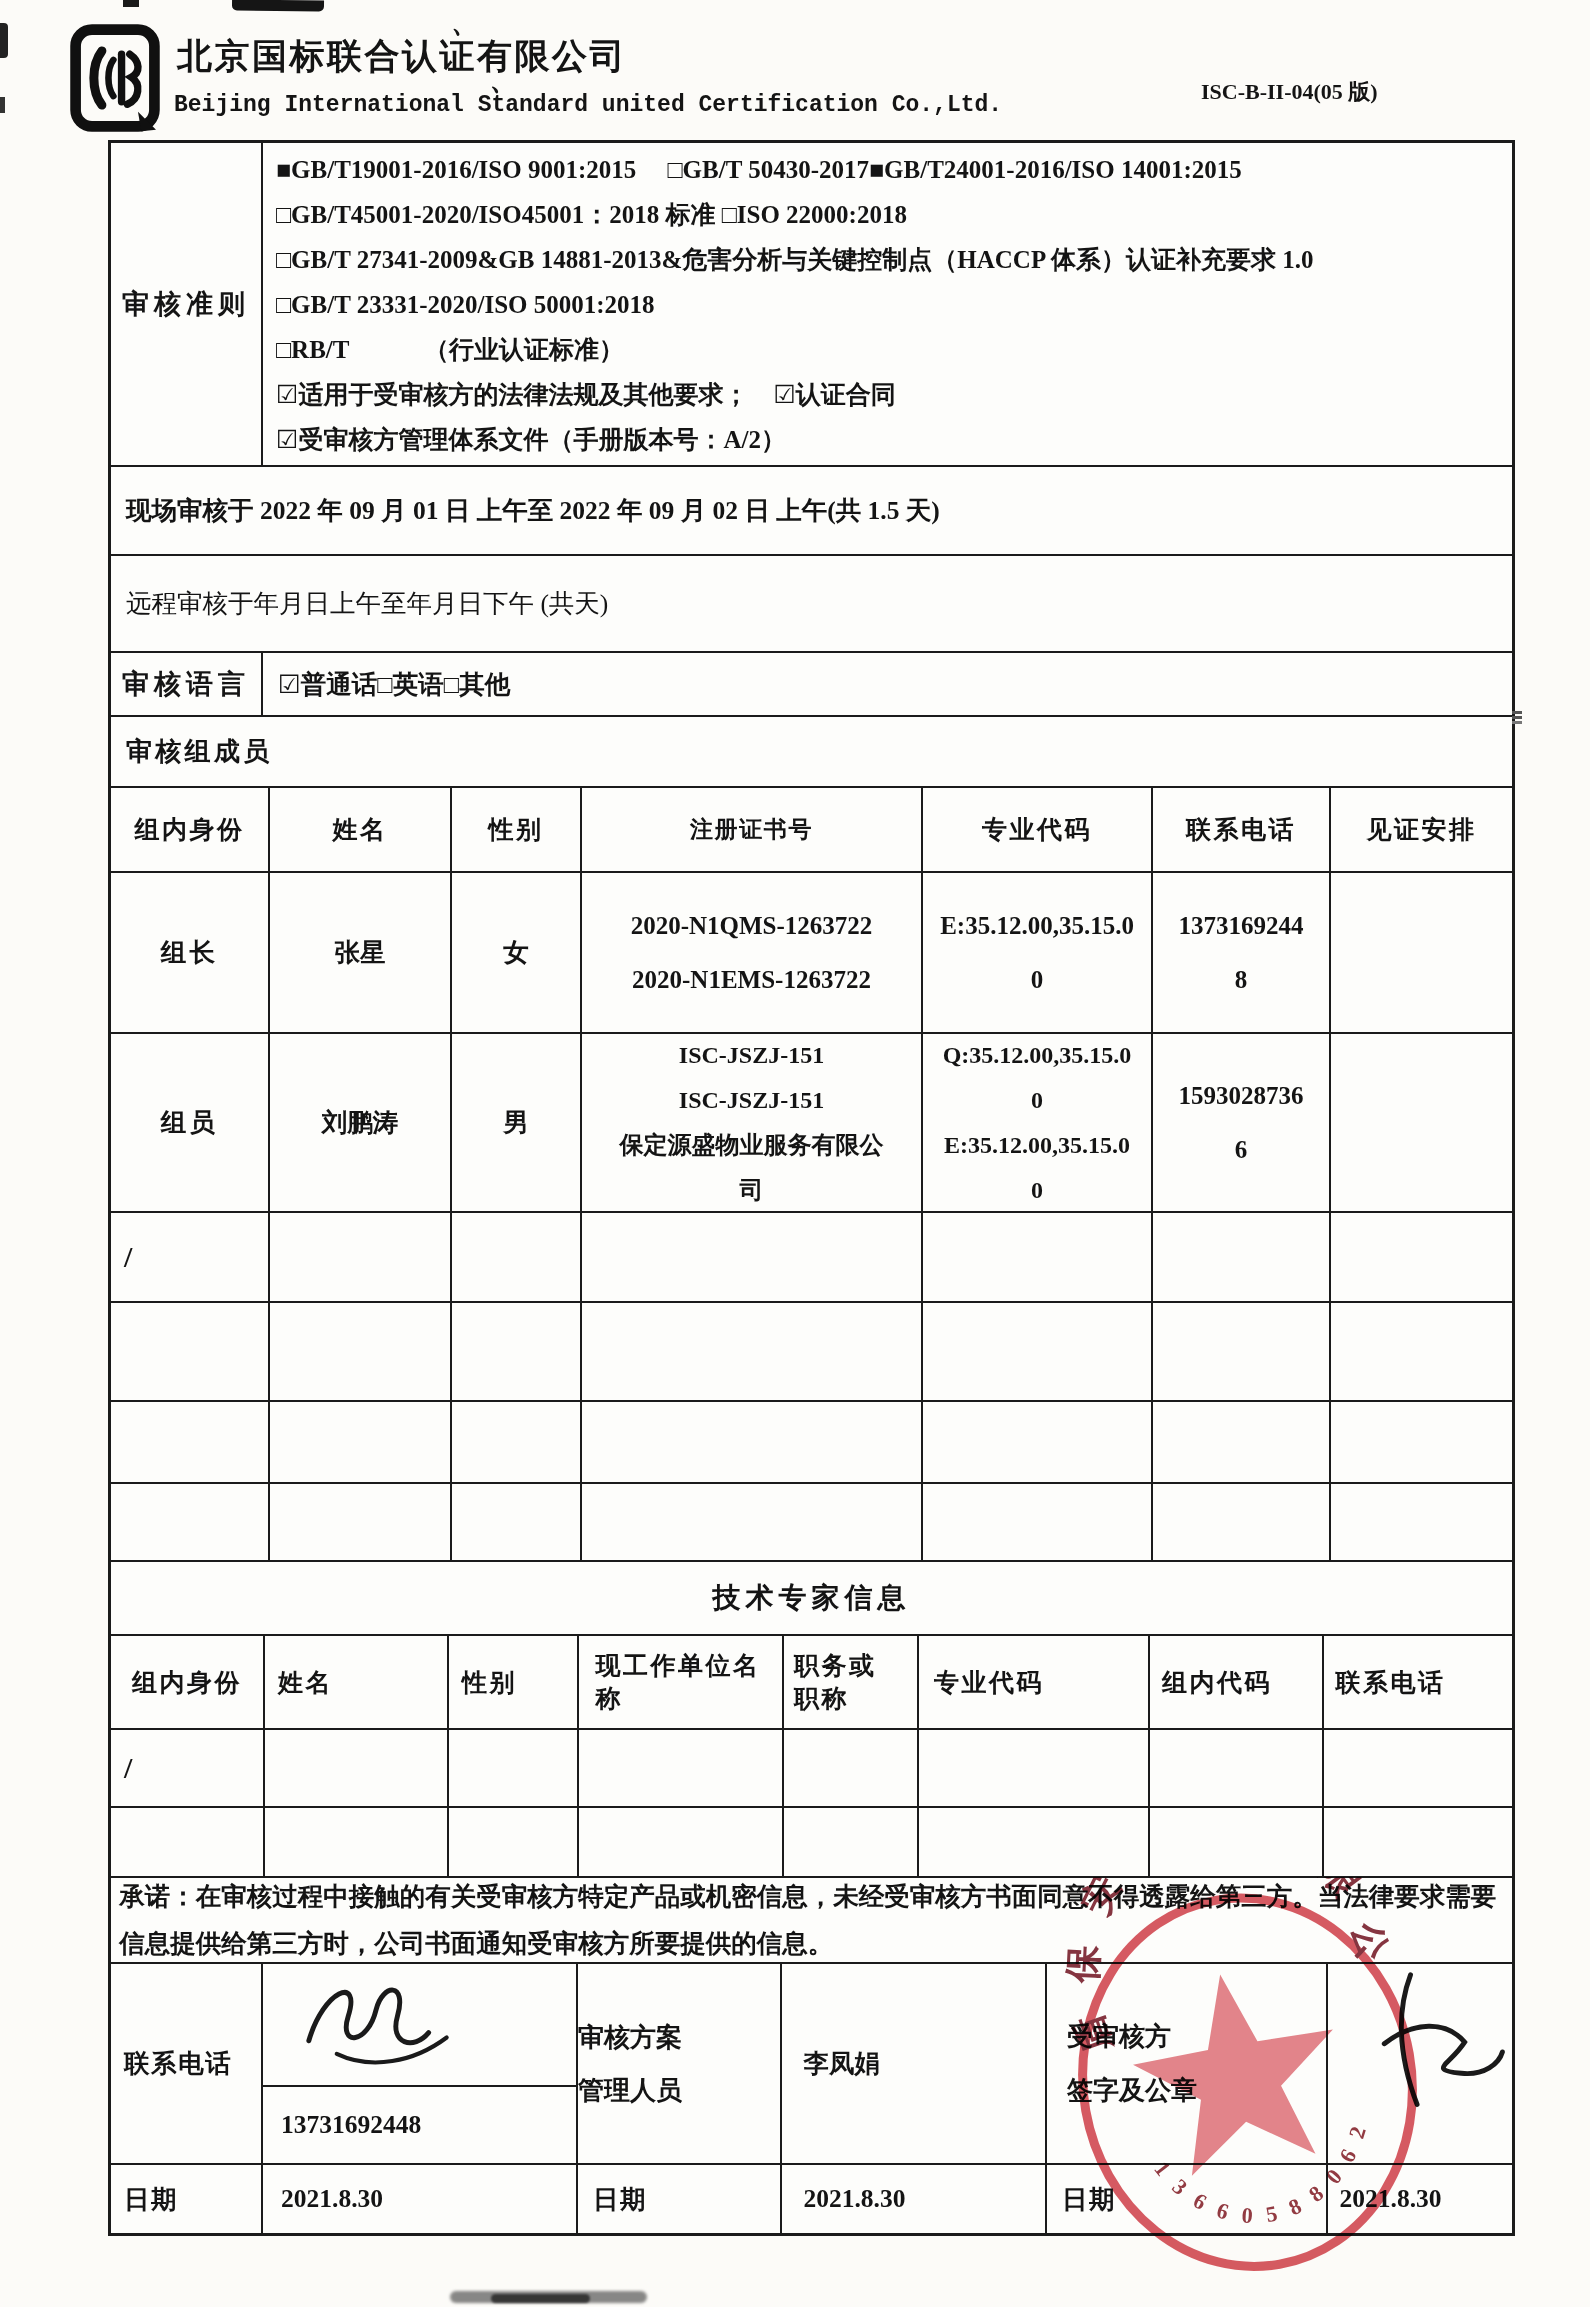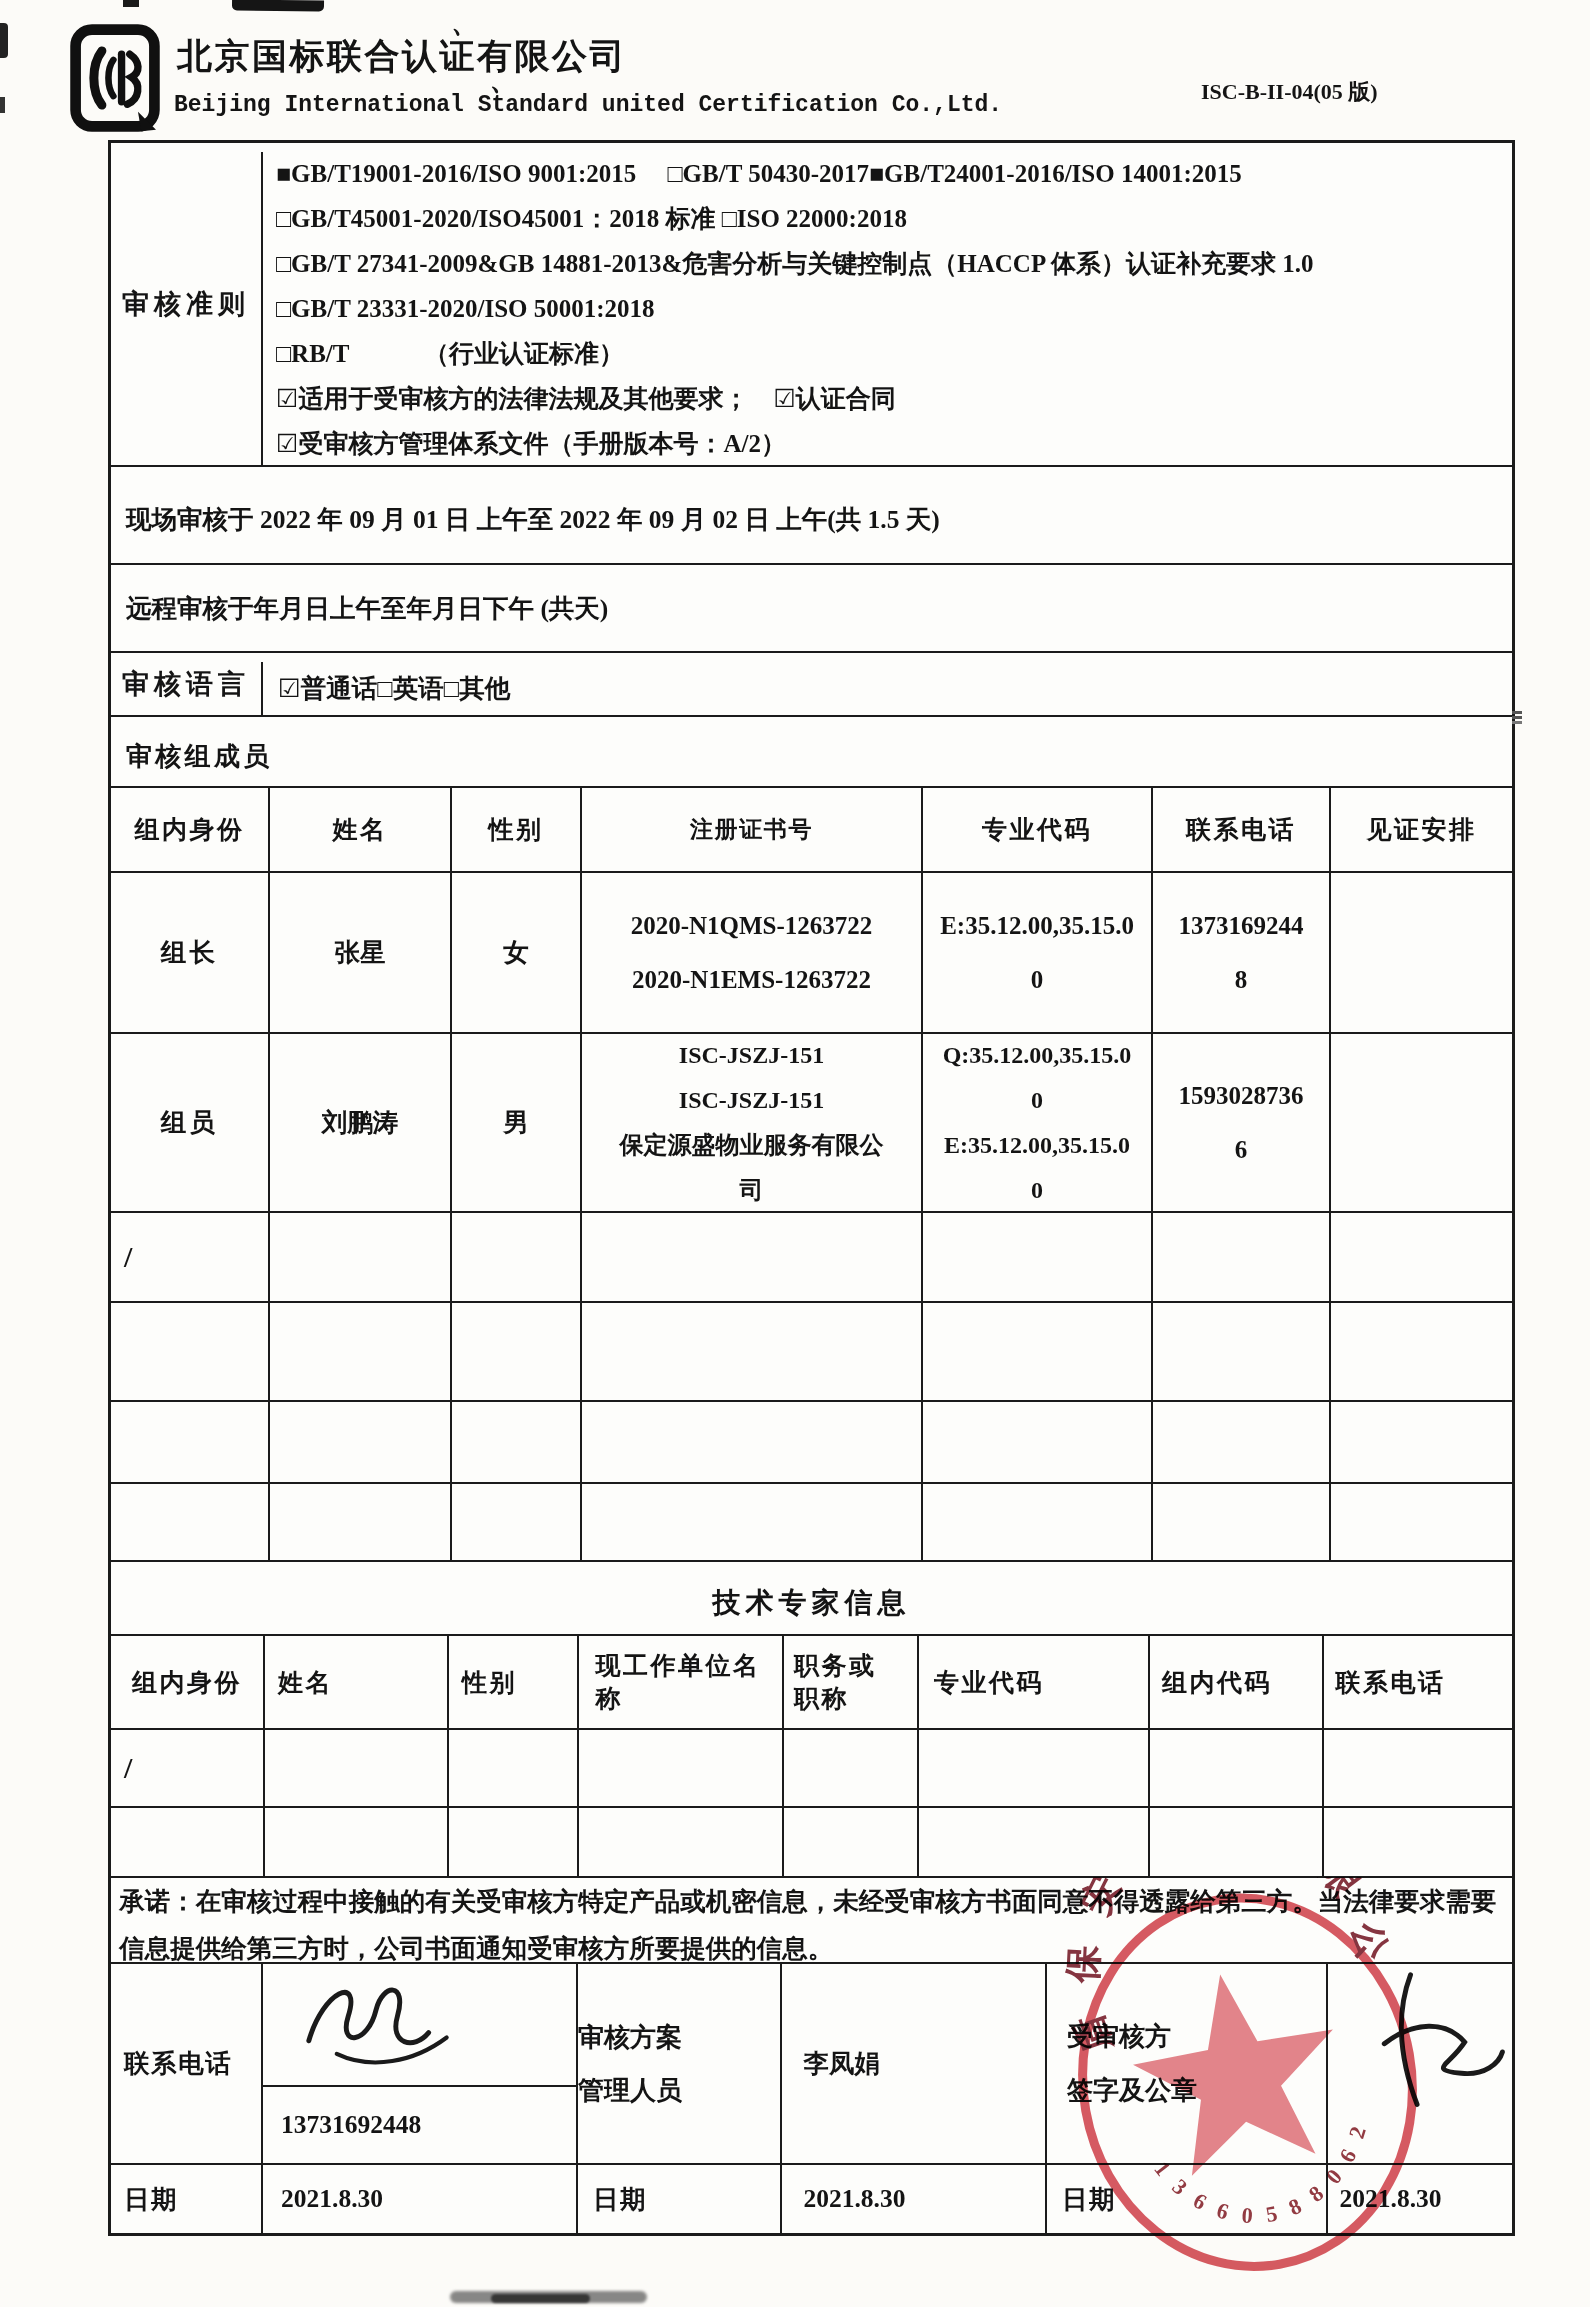--- a/index.html
+++ b/index.html
@@ -12,21 +12,21 @@
          font-family:"Liberation Mono","DejaVu Sans Mono",monospace;}
   .form-code{position:absolute;left:1201px;top:77px;font-size:22px;font-weight:bold;}
   
   .tbl{position:absolute;left:108px;top:140px;width:1401px;border:3.3px solid #1b1b1b;background:#fdfdfb;}
   .tr{display:flex;border-top:2.5px solid #1b1b1b;box-sizing:border-box;}
   .tr:first-child{border-top:none;}
   .c{border-left:2.5px solid #1b1b1b;box-sizing:border-box;display:flex;align-items:center;
      justify-content:center;text-align:center;font-weight:bold;overflow:hidden;}
   .c:first-child{border-left:none;}
   .lab{flex:0 0 150px;font-size:27px;letter-spacing:5px;line-height:36px;}
-  .fill{flex:1;margin-top:9px;}
+  .fill{flex:1;}
   .vcol{display:flex;flex-direction:column;align-items:stretch;justify-content:flex-start;}
   .lines{justify-content:center;align-items:flex-start;padding-left:13px;}
   .lines div{font-size:25px;line-height:45px;white-space:nowrap;}
   .ltxt{justify-content:flex-start;text-align:left;padding-left:15px;font-size:25.5px;}
   .sub{display:flex;align-items:center;box-sizing:border-box;}
   .pre{white-space:pre-line;}
   .bk{word-break:break-all;text-align:center;}
   .m1{flex:0 0 157px}.m2{flex:0 0 182px}.m3{flex:0 0 130px}.m4{flex:0 0 341px}
   .m5{flex:0 0 230px}.m6{flex:0 0 178px}.m7{flex:1}
   .e1{flex:0 0 152px}.e2{flex:0 0 184px}.e3{flex:0 0 130px}.e4{flex:0 0 205px}
@@ -71,21 +71,21 @@
         <div>□GB/T 23331-2020/ISO 50001:2018</div>
         <div>□RB/T　　　（行业认证标准）</div>
         <div>☑适用于受审核方的法律法规及其他要求；　☑认证合同</div>
         <div>☑受审核方管理体系文件（手册版本号：A/2）</div>
       </div>
     </div>
 
     <div class="tr" style="height:186px">
       <div class="c fill vcol" style="padding:0">
         <div class="sub" style="height:89px;border-bottom:2.5px solid #1b1b1b;padding-left:15px;font-size:25.5px;font-weight:bold">现场审核于 2022 年 09 月 01 日 上午至 2022 年 09 月 02 日 上午(共 1.5 天)</div>
-        <div class="sub" style="flex:1;padding-left:15px;font-size:25.5px;font-weight:bold">远程审核于年月日上午至年月日下午 (共天)</div>
+        <div class="sub" style="flex:1;padding-left:15px;font-size:25.5px;font-weight:normal">远程审核于年月日上午至年月日下午 (共天)</div>
       </div>
     </div>
 
     <div class="tr" style="height:64px">
       <div class="c lab">审核语言</div>
       <div class="c fill ltxt">☑普通话□英语□其他</div>
     </div>
 
     <div class="tr" style="height:71px">
       <div class="c fill ltxt" style="font-size:26px;letter-spacing:3.3px">审核组成员</div>

